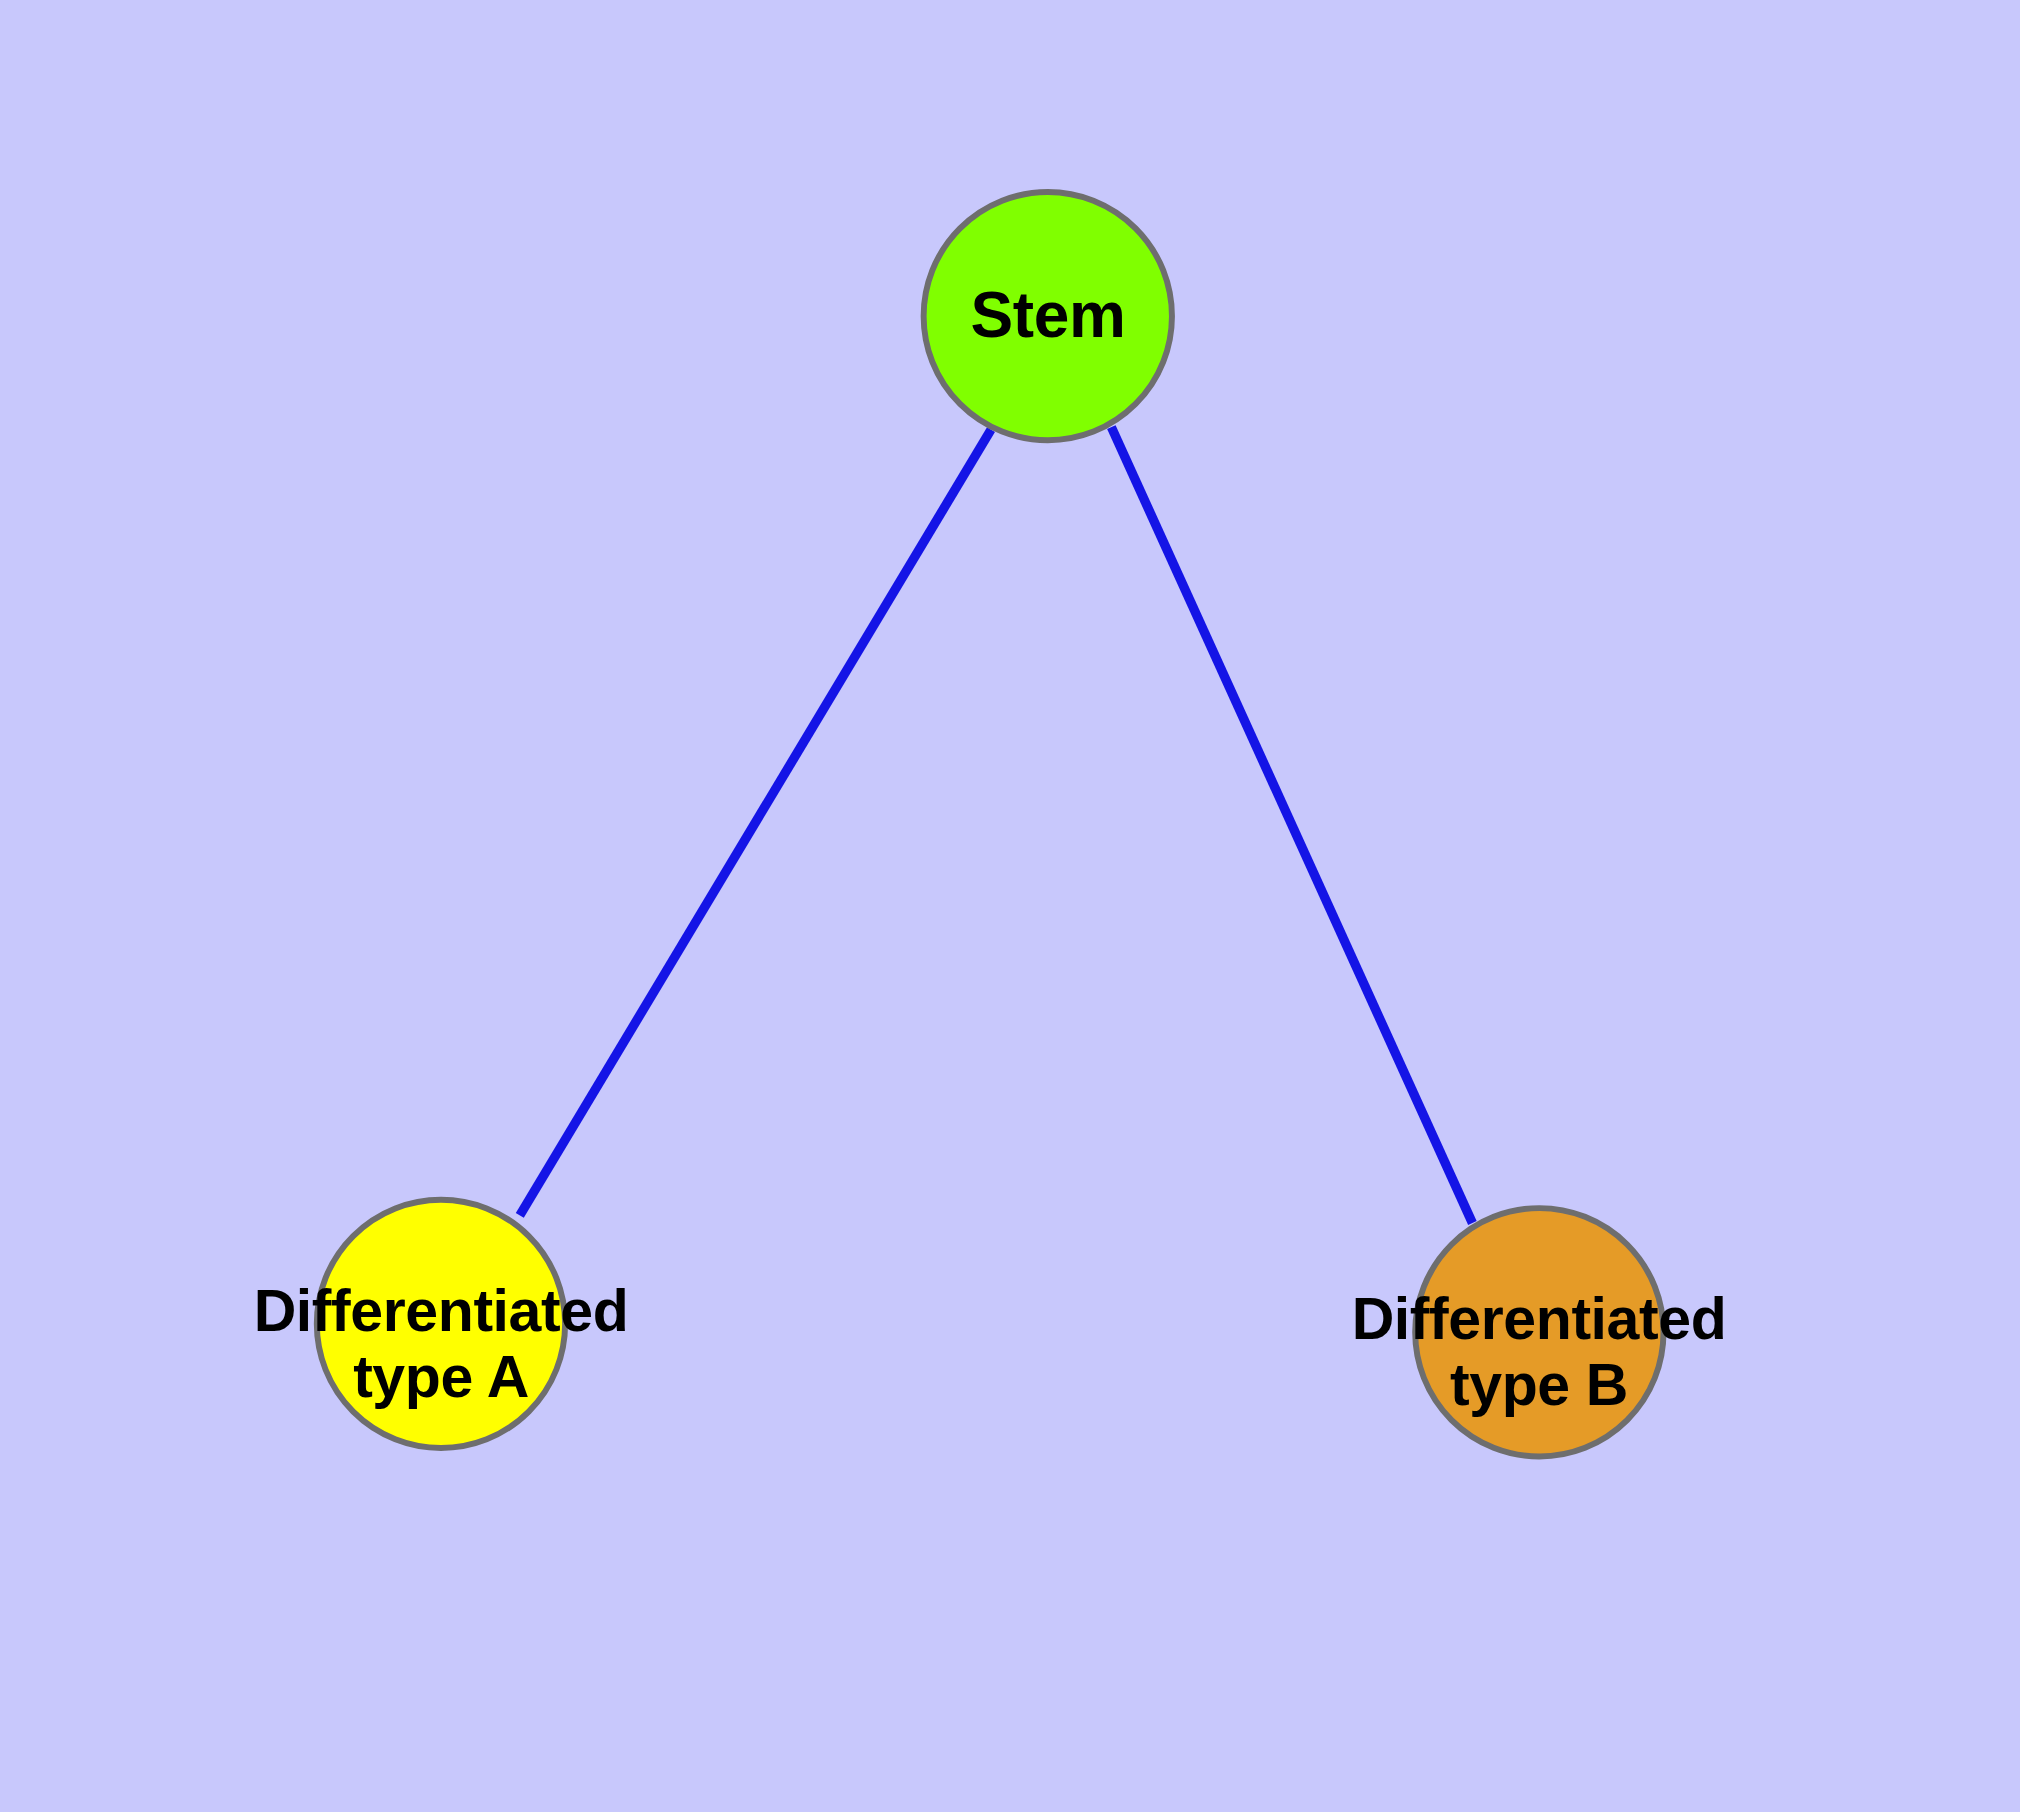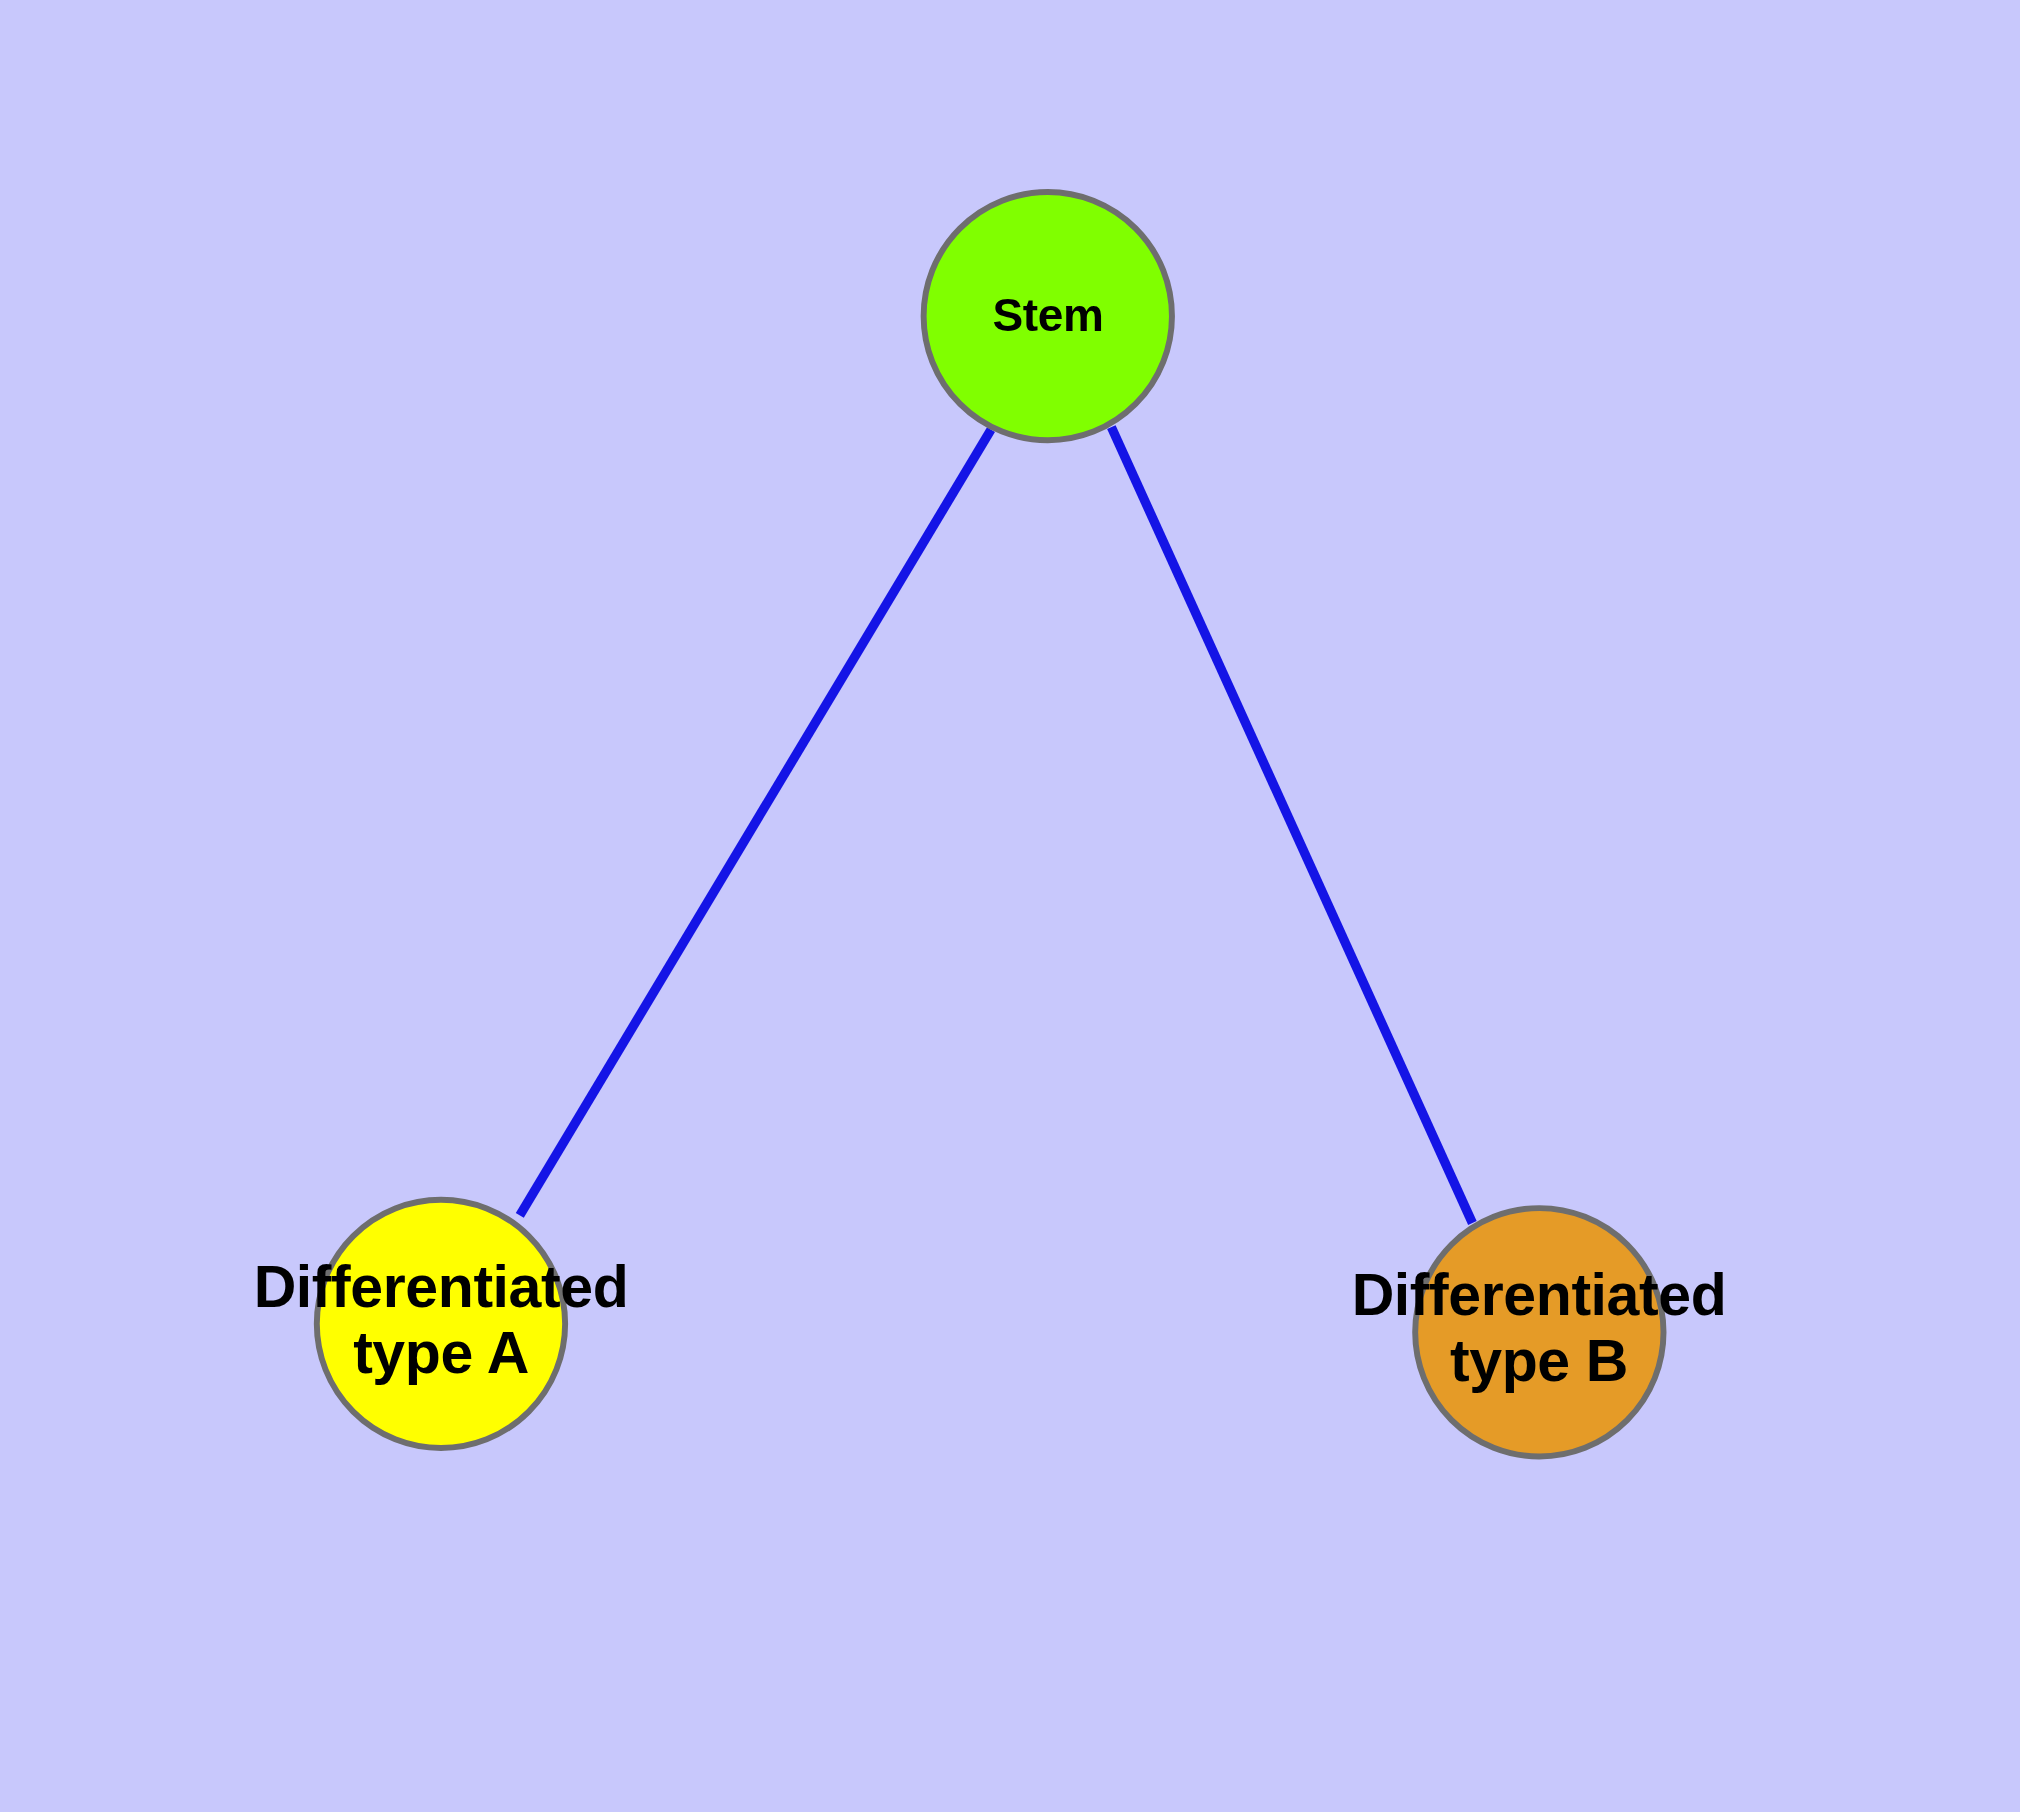--- a/index.html
+++ b/index.html
@@ -32,24 +32,25 @@
     white-space: pre;
     text-align: center;
     color: #000000;
     font-weight: bold;
     line-height: 1.12;
     letter-spacing: -0.4px;
     pointer-events: none;
     transform: translate(-50%, -50%);
   }
   .node-label.root {
-    font-size: 46px;
+    font-size: 64px;
   }
   .node-label.leaf {
     font-size: 59px;
+    margin-top: 24px;
   }
 </style>
 </head>
 <body>
 
 <div id="graph-canvas" style="background: rgb(200, 200, 252);">
 
   <svg id="graph-svg" viewBox="0 0 2384 2138">
     <g id="edge-layer">
       <line id="edge-0" x1="1169" y1="507" x2="613" y2="1434" stroke="#1414e6" stroke-width="11" stroke-linecap="butt"></line>

